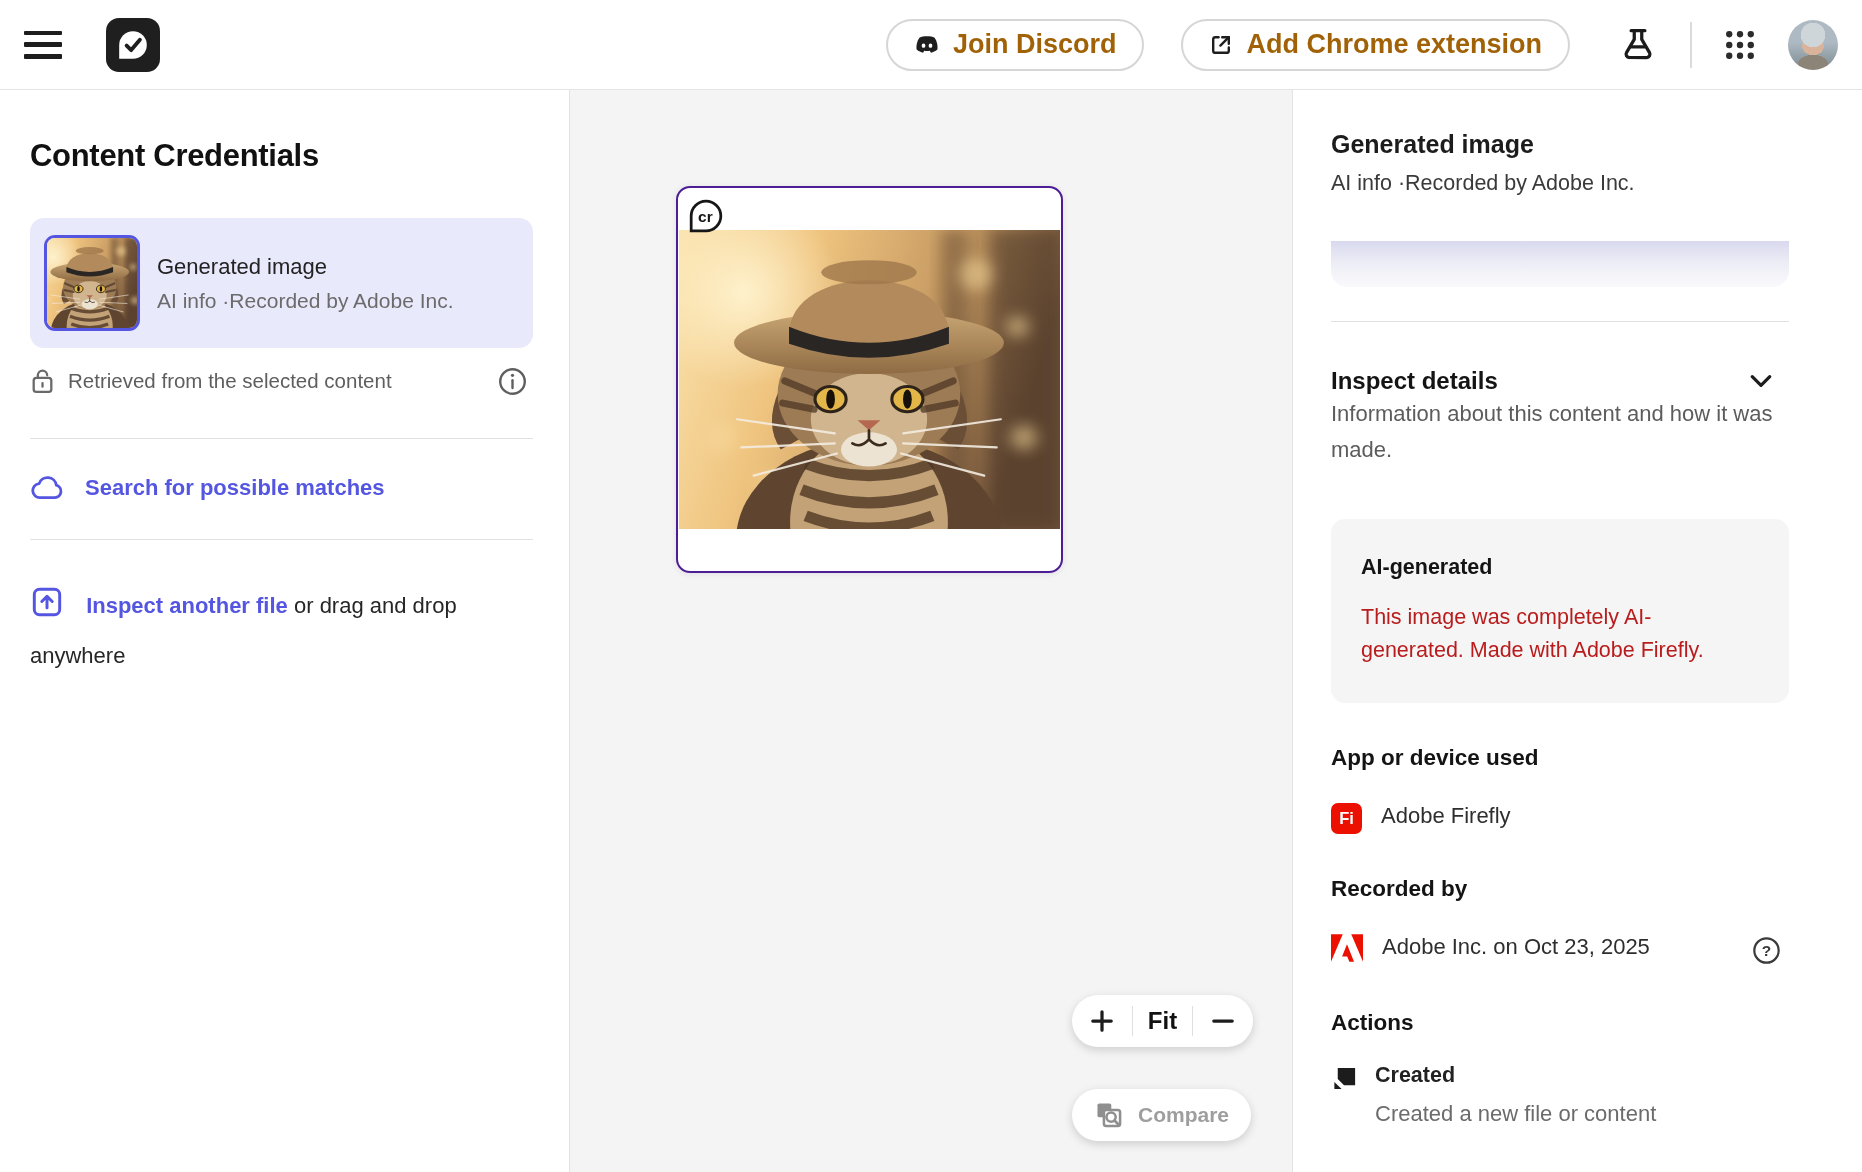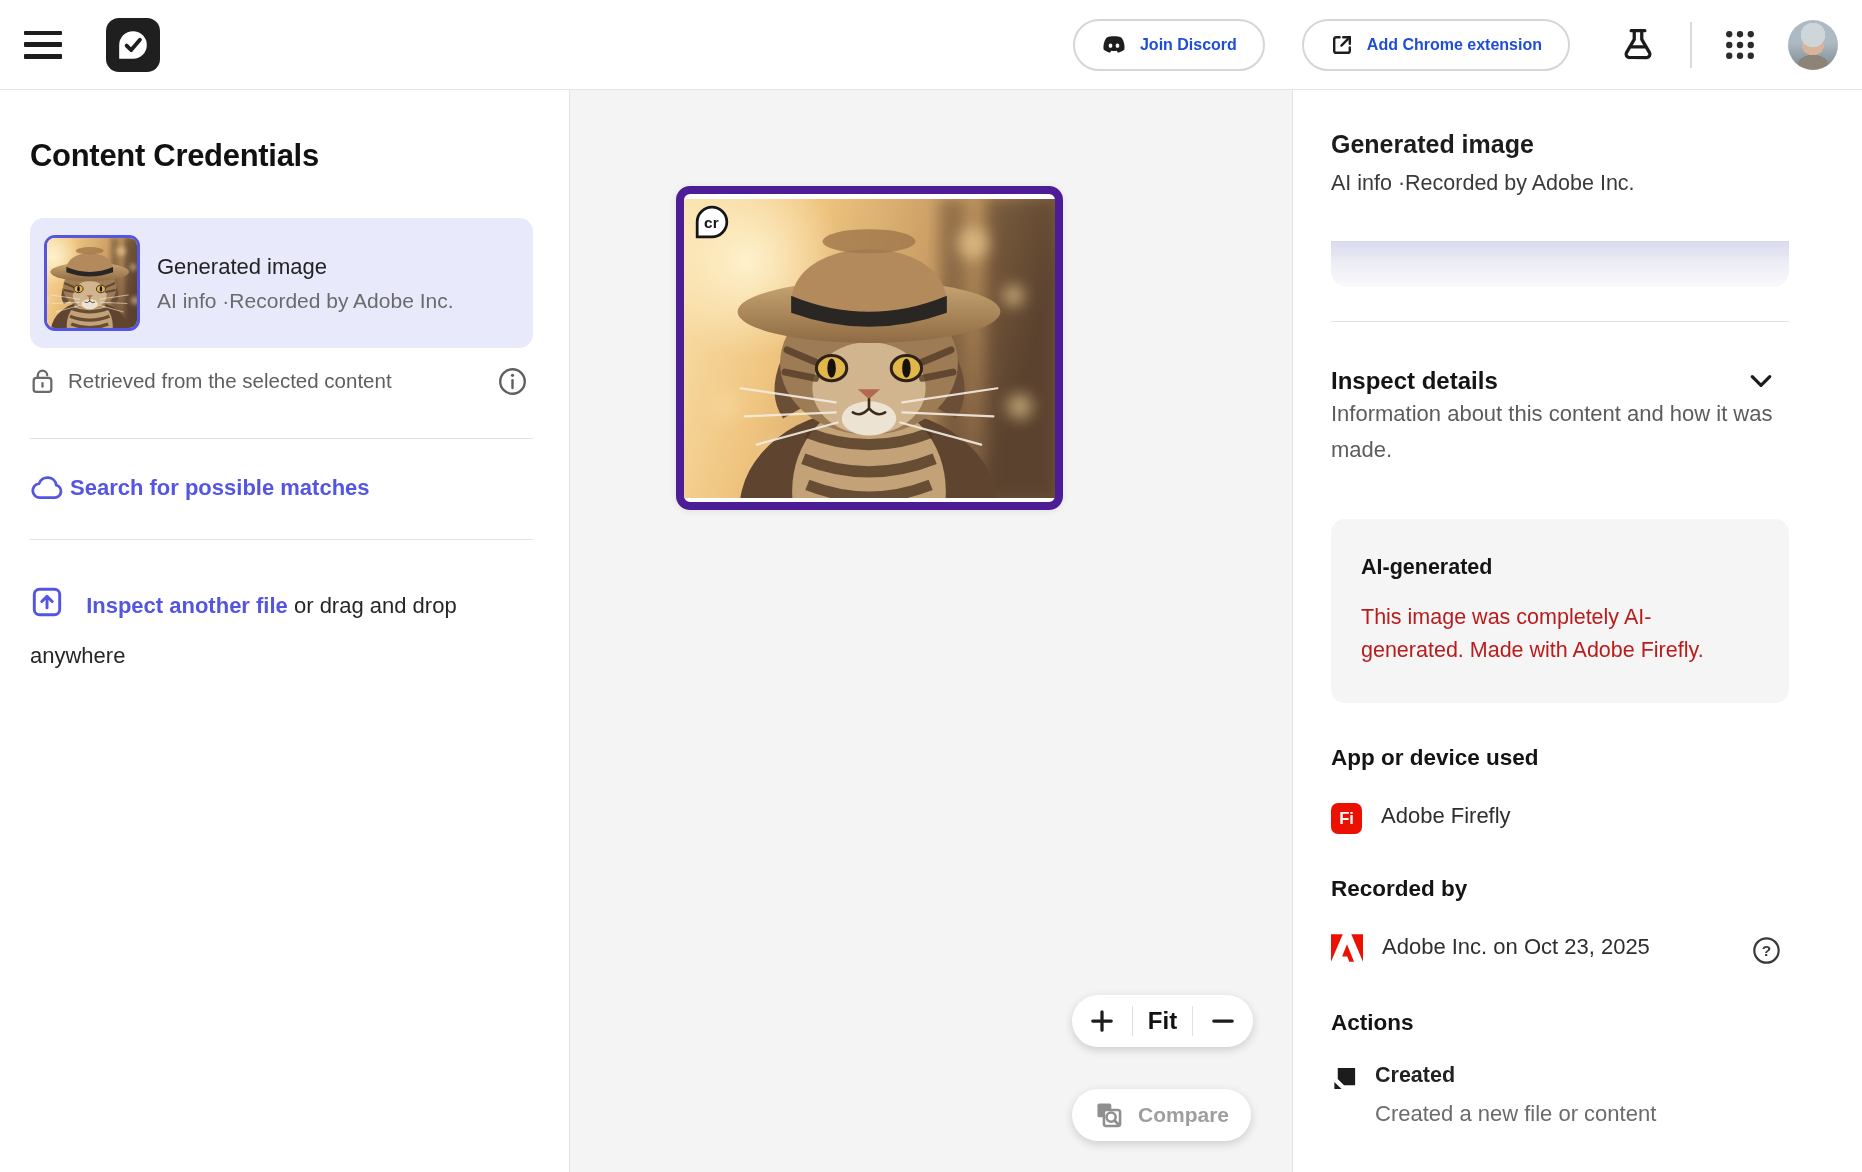--- a/index.html
+++ b/index.html
@@ -10,22 +10,22 @@
   
   .topbar { height:90px; flex:0 0 90px; background:#fff; border-bottom:1px solid #E4E4E4;
     display:flex; align-items:center; padding:0 24px; }
   .hamburger { width:40px; height:34px; display:flex; flex-direction:column; justify-content:space-between;
     padding:3px 0; background:none; border:none; cursor:pointer; }
   .hamburger span { display:block; height:4.5px; width:38px; background:#1d1d1d; border-radius:1px; }
   .app-logo { width:54px; height:54px; border-radius:13px; background:#1f1f1f; margin-left:42px;
     display:flex; align-items:center; justify-content:center; cursor:pointer; }
   .topbar-spacer { flex:1; }
   .pill-btn { display:flex; align-items:center; gap:13px; height:52px; padding:0 26px;
-    border:2px solid #D6D6D6; border-radius:26px; background:#fff; font-size:16px; font-weight:700;
-    color:#1d4ed8; cursor:pointer; font-family:inherit; white-space:nowrap; }
+    border:2px solid #D6D6D6; border-radius:26px; background:#fff; font-size:27px; font-weight:700;
+    color:#a16207; cursor:pointer; font-family:inherit; white-space:nowrap; }
   .pill-btn + .pill-btn { margin-left:37px;align-items:center; }
   .icon-btn { background:none; border:none; cursor:pointer; display:flex; align-items:center; justify-content:center; }
   .flask-btn { margin-left:46px; width:44px; height:44px; }
   .topbar-divider { width:2px; height:46px; background:#DADADA; margin:0 26px 0 30px; }
   .grid-btn { width:44px; height:44px; }
   .avatar { width:50px; height:50px; border-radius:50%; margin-left:26px; cursor:pointer; overflow:hidden;
     background:
       radial-gradient(circle at 50% 30%, #cfd6da 0 28%, transparent 29%),
       radial-gradient(ellipse 36% 30% at 50% 52%, #d9b49b 0 60%, transparent 61%),
       radial-gradient(ellipse 16% 6% at 50% 50%, #5a5248 0 80%, transparent 85%),
@@ -47,30 +47,30 @@
   .thumb { width:96px; height:96px; border:3px solid #5456E2; border-radius:11px; overflow:hidden;
     background:#fff; flex:0 0 96px; }
   .thumb svg { display:block; width:100%; height:100%; }
   .selected-texts { margin-left:17px; min-width:0; }
   .selected-title { font-size:22px; font-weight:400; color:#222; }
   .selected-sub { font-size:21px; color:#6B6B6B; margin-top:9px; white-space:nowrap; }
   .retrieved-row { margin-top:12px; display:flex; align-items:center; }
   .retrieved-row .lbl { font-size:20.5px; color:#5E5E5E; margin-left:13px; }
   .info-btn { margin-left:auto; width:42px; height:42px; border-radius:8px; }
   .side-divider { border:none; border-top:1px solid #E2E2E2; margin:36px 0 0 0; }
-  .search-row { margin-top:34px; display:flex; align-items:center; gap:4px; cursor:pointer;
+  .search-row { margin-top:34px; display:flex; align-items:center; gap:19px; cursor:pointer;
     background:none; border:none; font-family:inherit; padding:0; }
   .link-accent { color:#5456E2; font-size:22px; font-weight:700; }
   .inspect-block { margin-top:44px; font-size:22px; line-height:44px; color:#262626; width:512px; }
   .inspect-icon { vertical-align:-6px; margin-right:16px; }
   .inspect-link { cursor:pointer; }
 
   
-  .image-frame { position:absolute; left:106px; top:96px; width:387px; height:324px; background:#fff;
-    border:8px solid #4c1d95; border-radius:14px; box-shadow:0 1px 6px rgba(40,40,90,.10);
+  .image-frame { position:absolute; left:106px; top:96px; width:387px; height:387px; background:#fff;
+    border:2px solid #4c1d95; border-radius:14px; box-shadow:0 1px 6px rgba(40,40,90,.10);
     display:flex; align-items:center; justify-content:center; cursor:pointer; }
   .image-frame > svg.scene { width:381px; height:299px; display:block; }
   .cr-badge { position:absolute; left:10px; top:10px; width:36px; height:36px; cursor:pointer; }
   .zoom-pill { position:absolute; left:502px; top:905px; width:181px; height:52px; background:#fff;
     border-radius:26px; box-shadow:0 3px 10px rgba(0,0,0,.16); display:flex; align-items:center; }
   .zoom-seg { flex:1; height:100%; display:flex; align-items:center; justify-content:center;
     background:none; border:none; cursor:pointer; font-family:inherit; }
   .zoom-sep { width:1px; height:30px; background:#DFDFDF; }
   .fit-label { font-size:24px; font-weight:700; color:#111; }
   .compare-pill { position:absolute; left:502px; top:999px; width:179px; height:52px; background:#fff;

